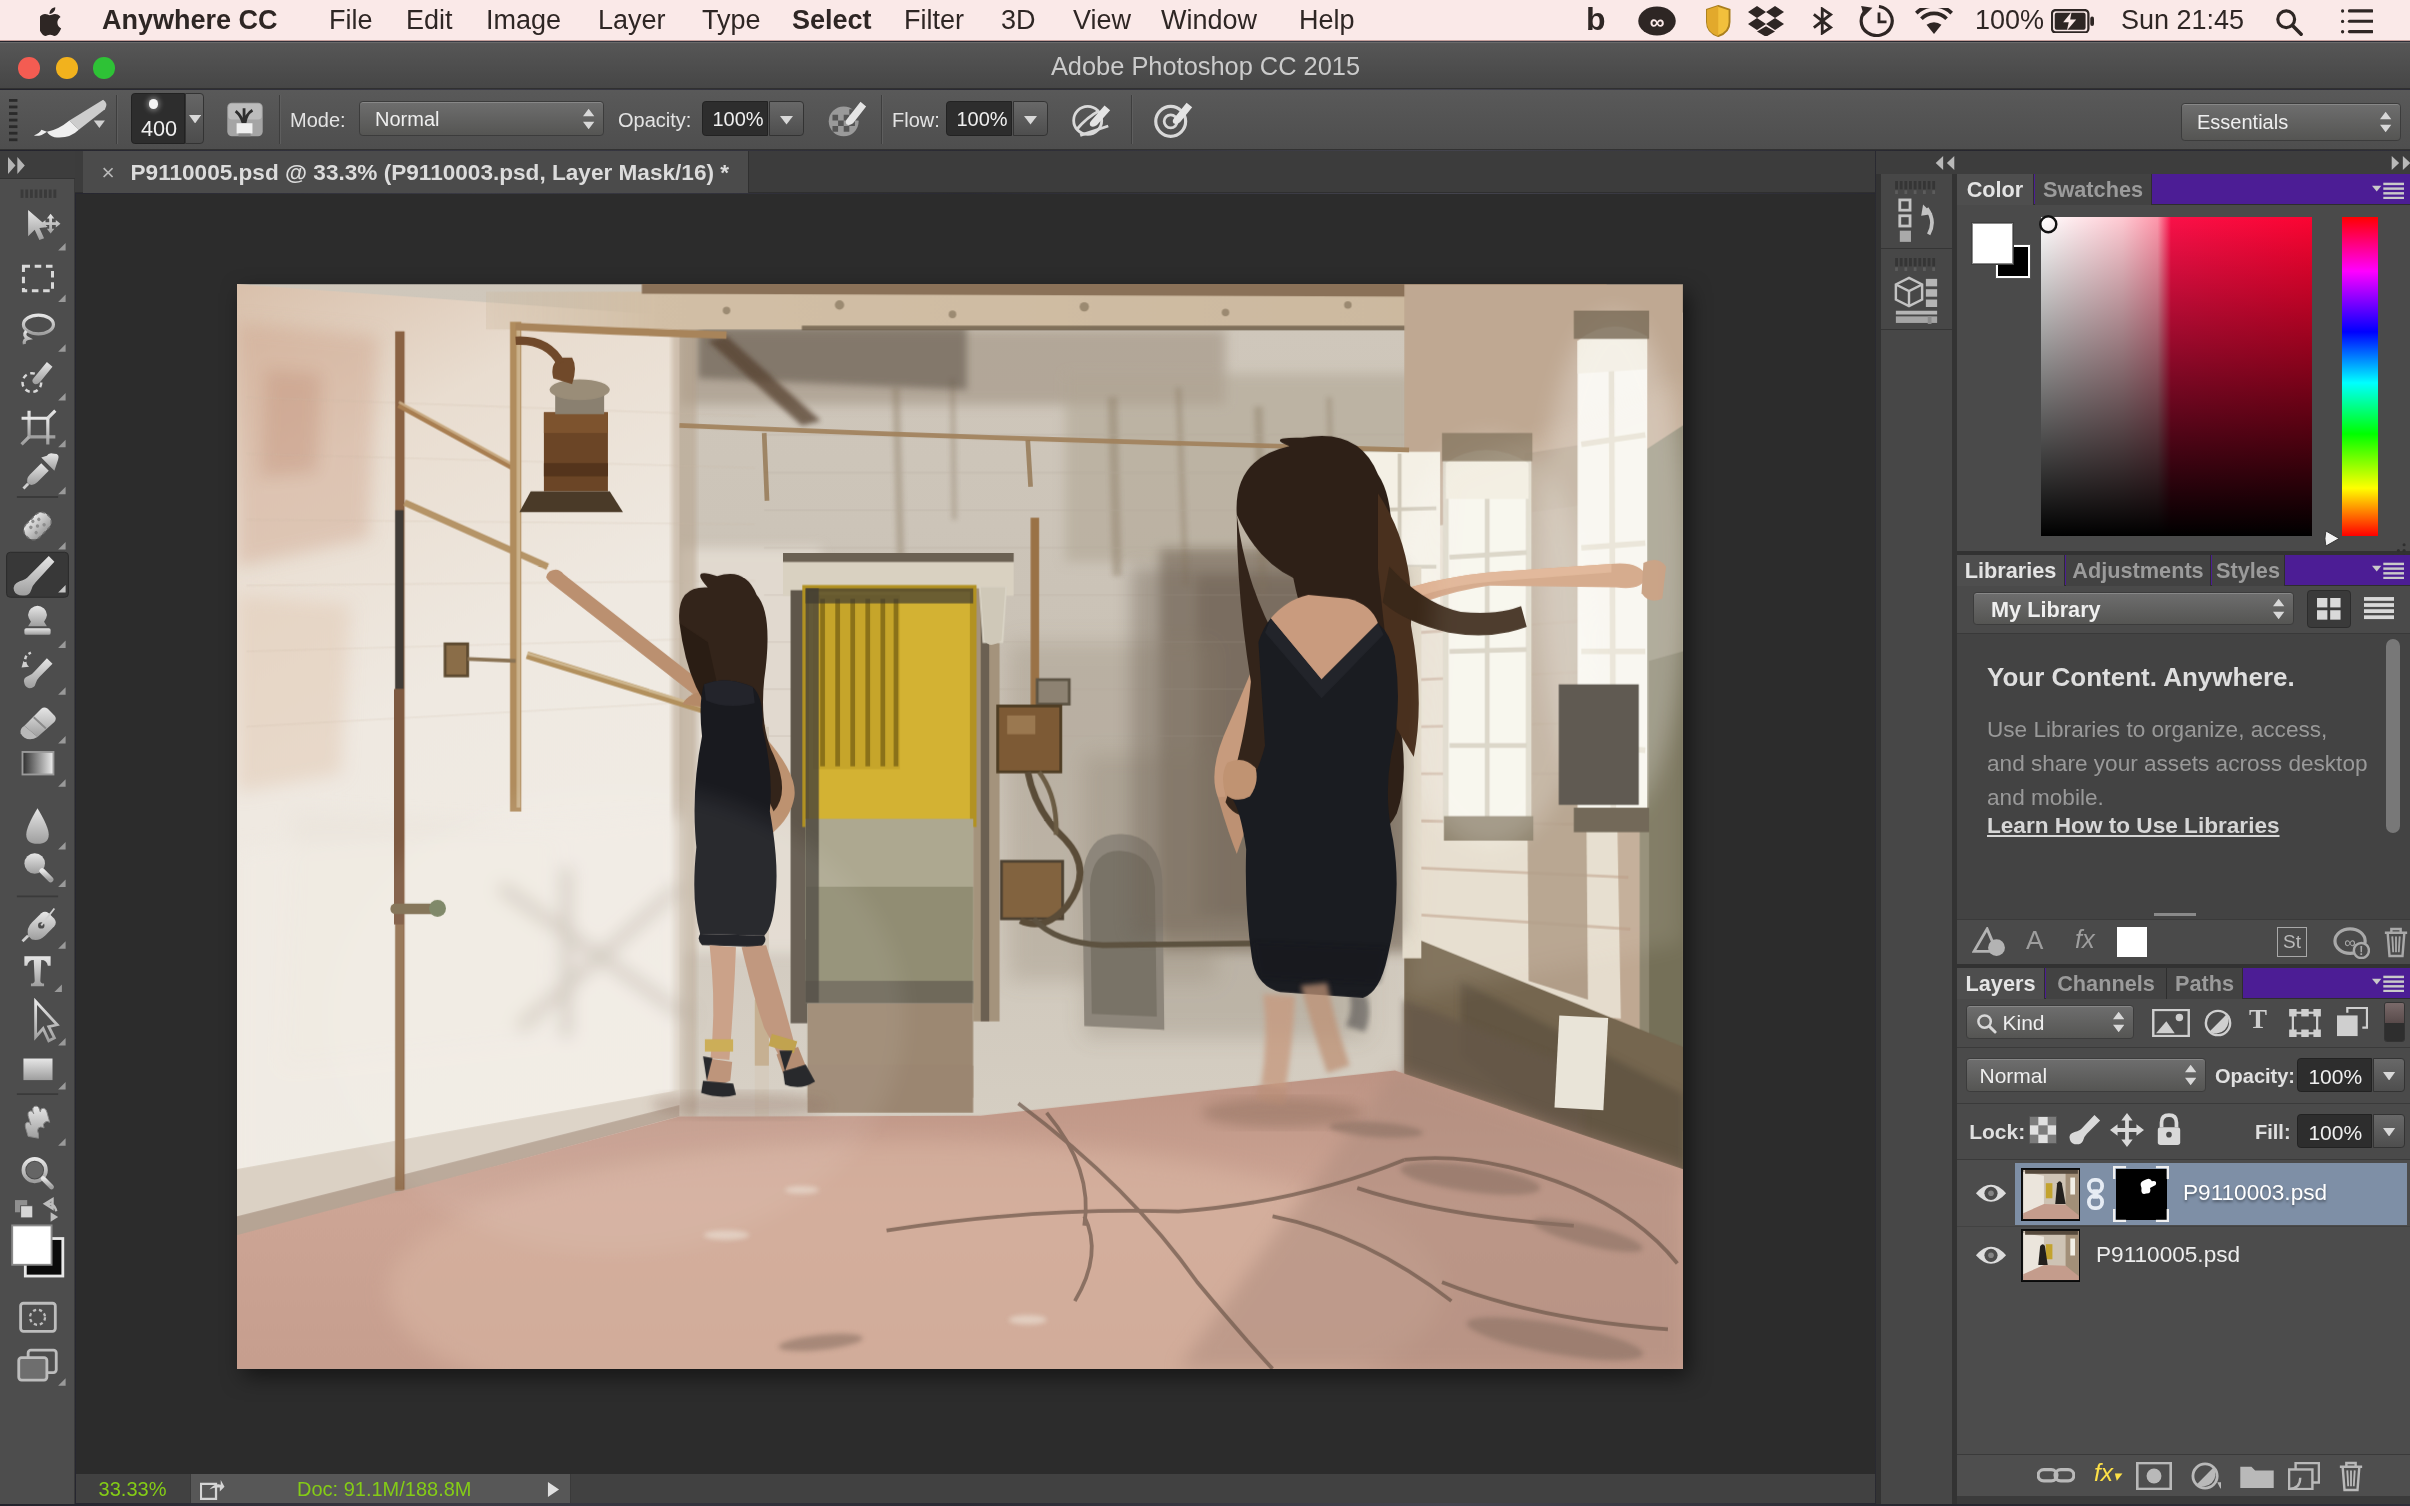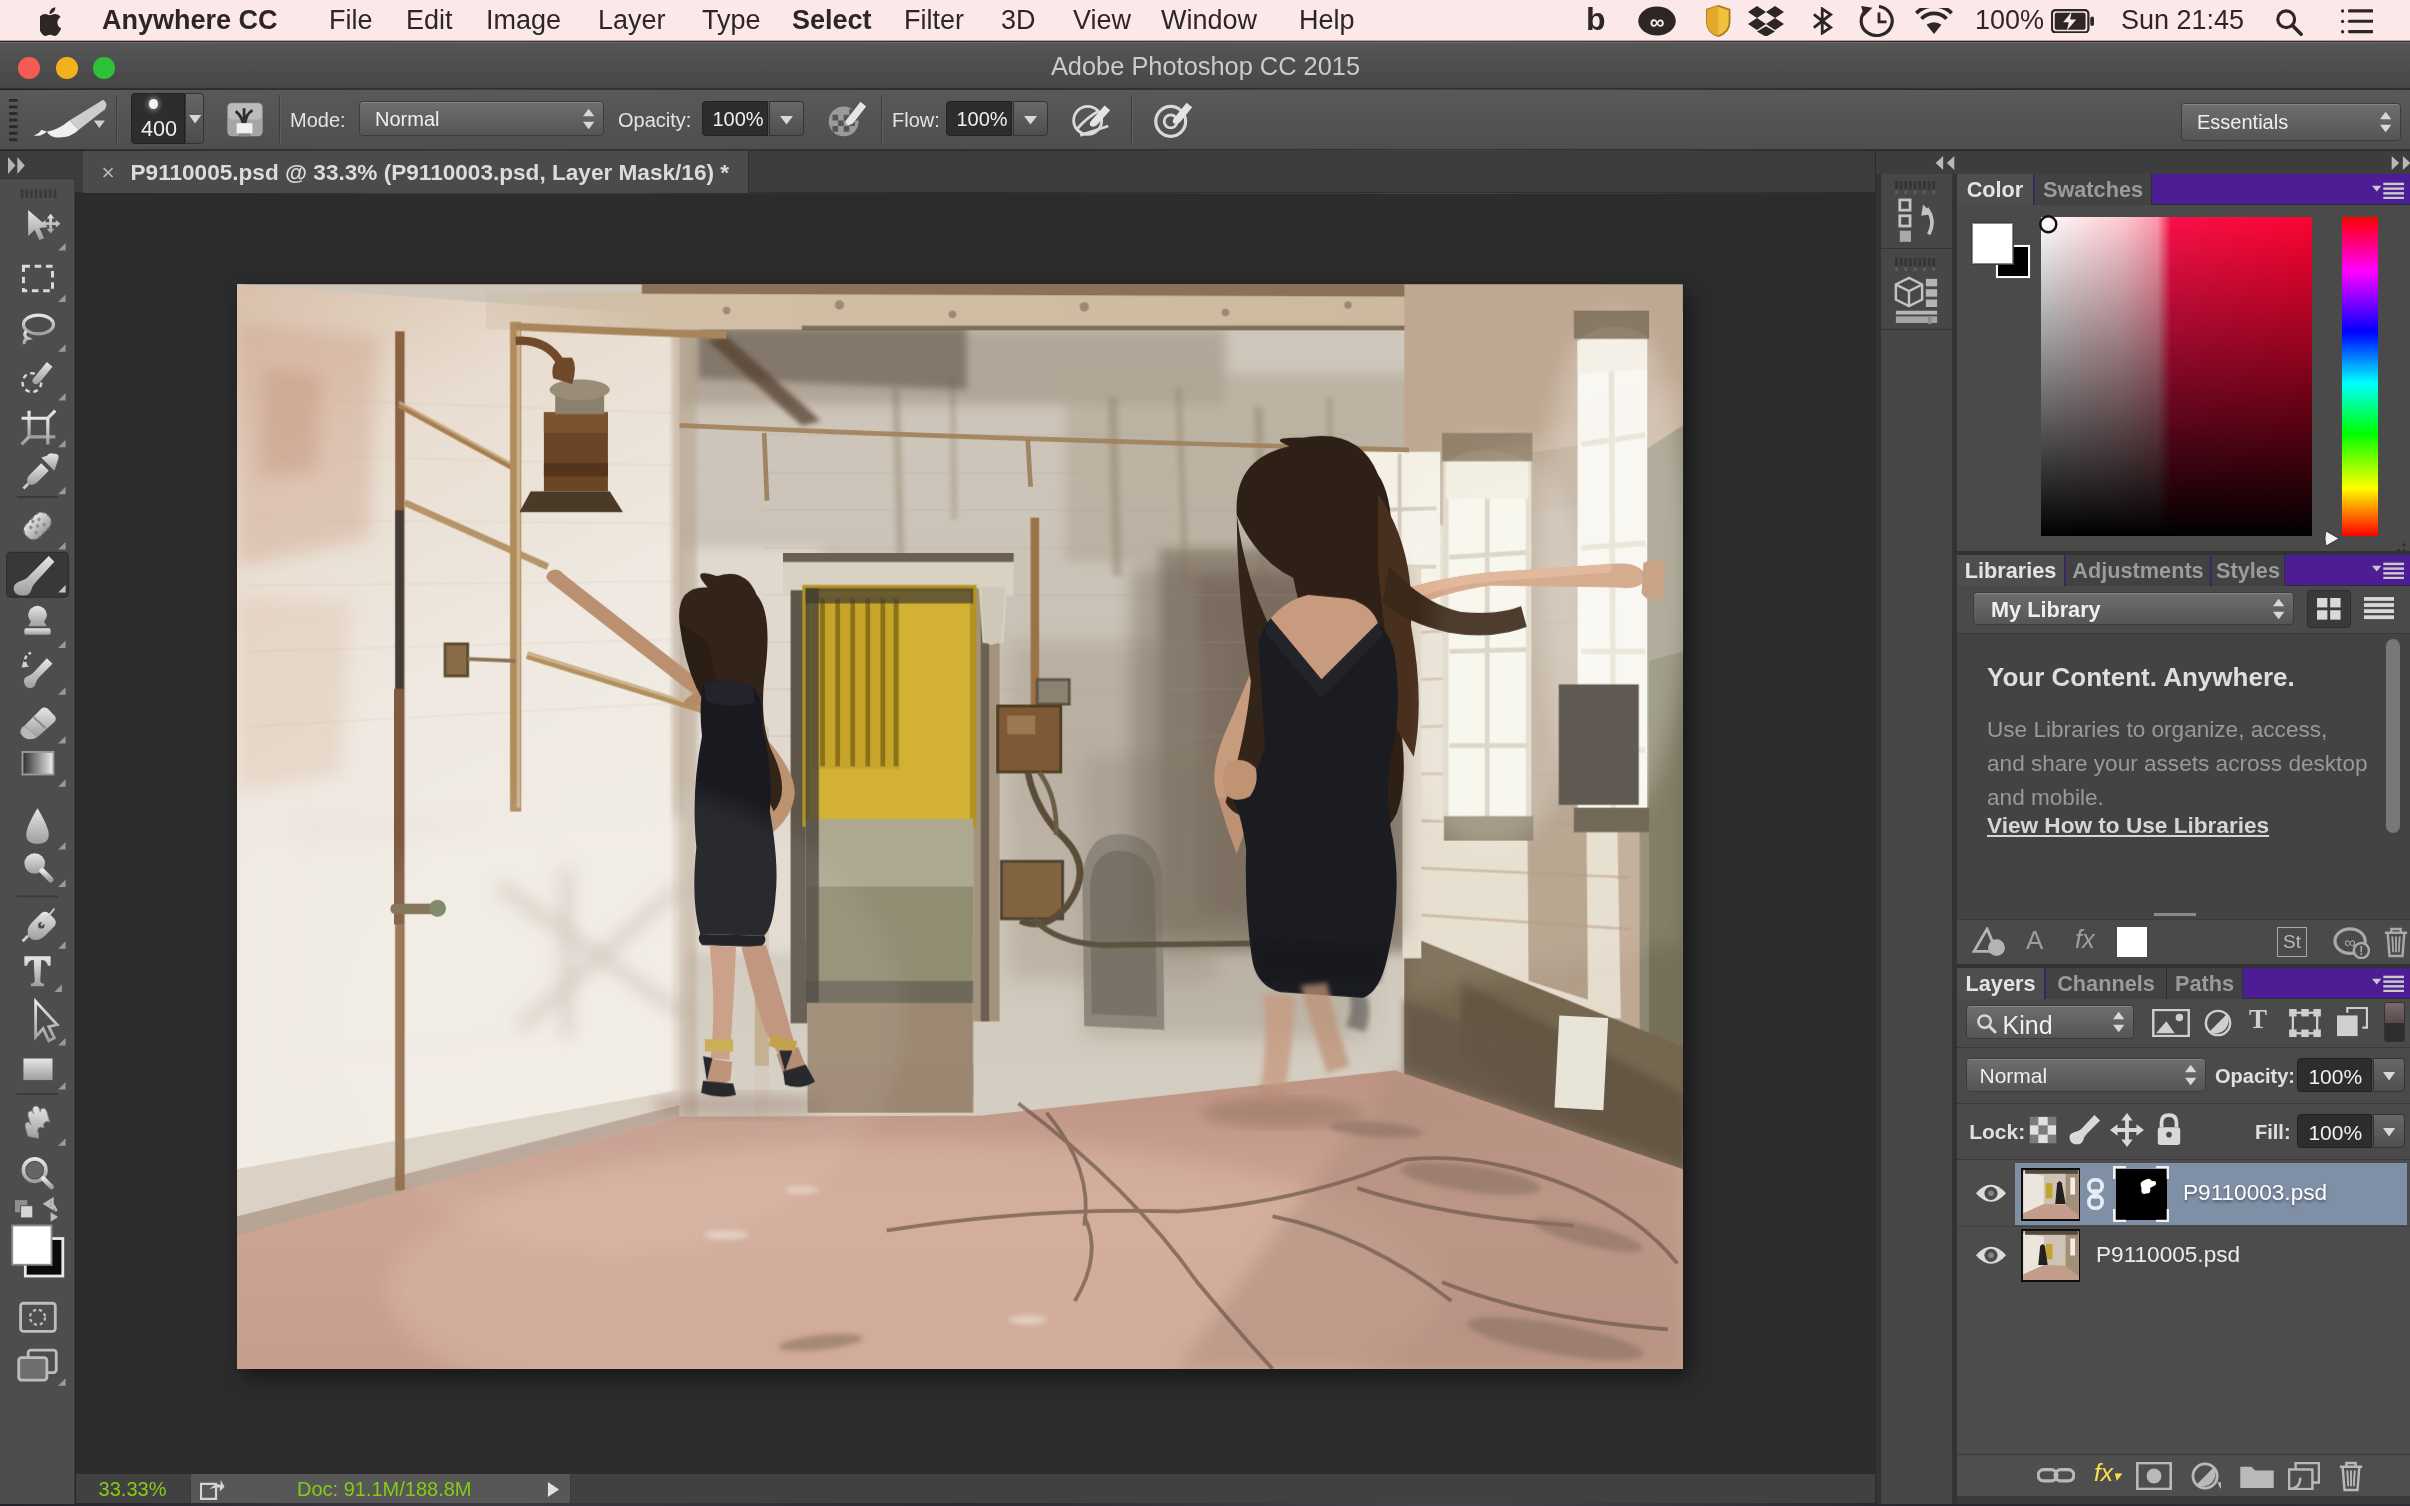--- a/index.html
+++ b/index.html
@@ -899,21 +899,21 @@
             <rect y="6.5" width="32" height="4"></rect>
             <rect y="13" width="32" height="4"></rect>
             <rect y="19.5" width="32" height="4"></rect>
           </g>
         </svg>
     </div>
   </div>
   <div class="panelbody" style="height:286px;background:#434343;border-top:0.9px solid #393939;">
     <div class="abs" style="left:30px;top:28px;font-size:26px;font-weight:bold;color:#dedede;">Your Content. Anywhere.</div>
     <div class="abs" style="left:30px;top:79px;font-size:22.6px;color:#999999;line-height:34px;">Use Libraries to organize, access,<br>and share your assets across desktop<br>and mobile.</div>
-    <div class="abs" style="left:30px;top:179px;font-size:22.6px;font-weight:bold;color:#d6d6d6;text-decoration:underline;">View How to Use Libraries</div>
+    <div class="abs" style="left:30px;top:179px;font-size:22.6px;font-weight:bold;color:#d6d6d6;text-decoration:underline;">Learn How to Use Libraries</div>
     <div class="abs" style="left:429px;top:5.6px;width:14px;height:194px;background:#787878;border-radius:7.5px;"></div>
     <div class="abs" style="left:197px;bottom:2.8px;width:42px;height:2.8px;background:#8a8a8a;"></div>
   </div>
   <div class="panelbody" style="height:45px;border-top:0.9px solid #3a3a3a;">
     <svg class="abs" style="left:15px;top:7.5px;" width="34" height="30" viewBox="0 0 36 32">
         <path d="M2 26 L16 2 L26 26 Z" fill="none" stroke="#b3b3b3" stroke-width="3"></path>
         <circle cx="26" cy="22" r="9" fill="#b3b3b3"></circle>
       </svg>
     <div class="abs" style="left:69px;top:5.6px;font-size:26px;color:#9e9e9e;">A</div>
     <div class="abs" style="left:118px;top:5.6px;font-size:25.4px;color:#9e9e9e;font-style:italic;">f<span style="font-style:italic">x</span></div>
@@ -944,21 +944,21 @@
         <path d="M0 4 L10 4 L5 10 Z" fill="#c9c9c9"></path>
         <g stroke="#c9c9c9" stroke-width="2.6">
           <line x1="12" y1="2" x2="34" y2="2"></line>
           <line x1="12" y1="7" x2="34" y2="7"></line>
           <line x1="12" y1="12" x2="34" y2="12"></line>
           <line x1="12" y1="17" x2="34" y2="17"></line>
         </g>
       </svg>
   </div>
   <div class="panelbody" style="height:48px;">
-    <div class="dd" style="left:8.5px;top:6.6px;width:168px;height:34px;font-size:25px;">
+    <div class="dd" style="left:8.5px;top:6.6px;width:168px;height:34px;font-size:21px;">
       <svg class="abs" style="left:9.4px;top:6.6px;" width="21" height="21" viewBox="0 0 22 22">
           <circle cx="9" cy="9" r="6.5" fill="none" stroke="#d8d8d8" stroke-width="2.6"></circle>
           <path d="M14 14 L20 20" stroke="#d8d8d8" stroke-width="3" stroke-linecap="round"></path>
         </svg>
       <span style="position:absolute;left:36px;top:4.7px;">Kind</span>
       <svg class="updown" viewBox="0 0 12 22">
           <path d="M0 8 L6 0 L12 8 Z M0 14 L12 14 L6 22 Z" fill="#d8d8d8"></path>
         </svg>
     </div>
     <svg class="abs" style="left:195px;top:10.4px;" width="38" height="28" viewBox="0 0 40 30">

